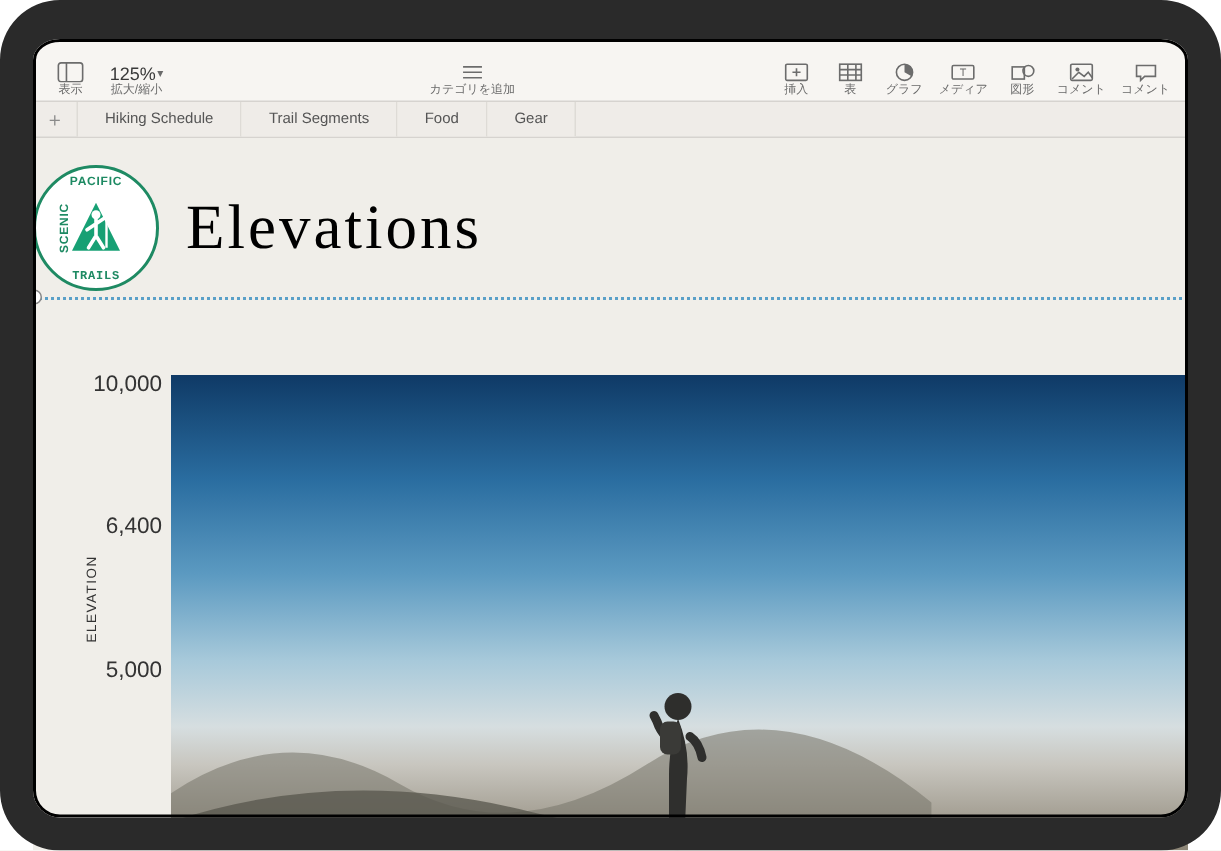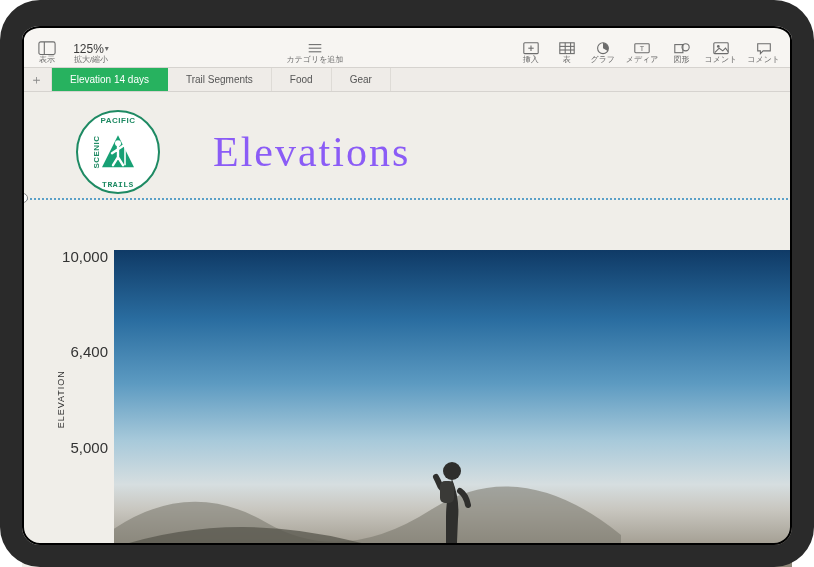--- a/index.html
+++ b/index.html
@@ -82,21 +82,20 @@
     background: #f0eee9;
     overflow: hidden;
   }
 
   
   .header-row {
     position: absolute;
     top: 18px; left: 0; right: 0;
     display: flex; align-items: center;
     gap: 18px;
-    padding-left: 54px;
   }
   .badge {
     width: 84px; height: 84px; position: relative;
   }
   .badge-ring {
     position: absolute; inset: 0;
     border: 2px solid #1e8a63; border-radius: 50%;
     background: #fff;
   }
   .badge-hiker {
@@ -106,24 +105,23 @@
   .badge-text {
     position: absolute; font-size: 8px; font-weight: 700; color: #1e8a63; letter-spacing: 0.5px;
   }
   .bt-top { top: 6px; left: 50%; transform: translateX(-50%); }
   .bt-bot { bottom: 5px; left: 50%; transform: translateX(-50%); font-family: Liberation Mono, monospace; }
   .bt-left { left: 6px; top: 50%; transform: translate(-2px,-50%) rotate(-90deg); }
 
   .page-title {
     font-family: Georgia, "Times New Roman", serif;
     font-size: 42px;
-    color: #8b5cf6;
+    color: #000000;
     letter-spacing: 2px;
     font-weight: 500;
-    margin-left: 35px;
   }
 
   .dotline {
     position: absolute;
     left: 0; right: 0;
     top: 106px;
     border-top: 2px dotted #5aa0c8;
   }
   .dot-handle {
     position: absolute;
@@ -274,22 +272,22 @@
               <path d="M3 3 h14 v8 h-8 l-3 3 v-3 h-3 z"></path>
             </svg>
         </span>
         <span>コメント</span>
       </div>
     </div>
   </div>
 
   <div class="sheetbar">
     <div class="addsheet">＋</div>
-    <div class="sheet-tab active">
-      <span>Elevation 14 days</span>
+    <div class="sheet-tab">
+      <span>Hiking Schedule</span>
     </div>
     <div class="sheet-tab">
       <span>Trail Segments</span>
     </div>
     <div class="sheet-tab">
       <span>Food</span>
     </div>
     <div class="sheet-tab">
       <span>Gear</span>
     </div>

